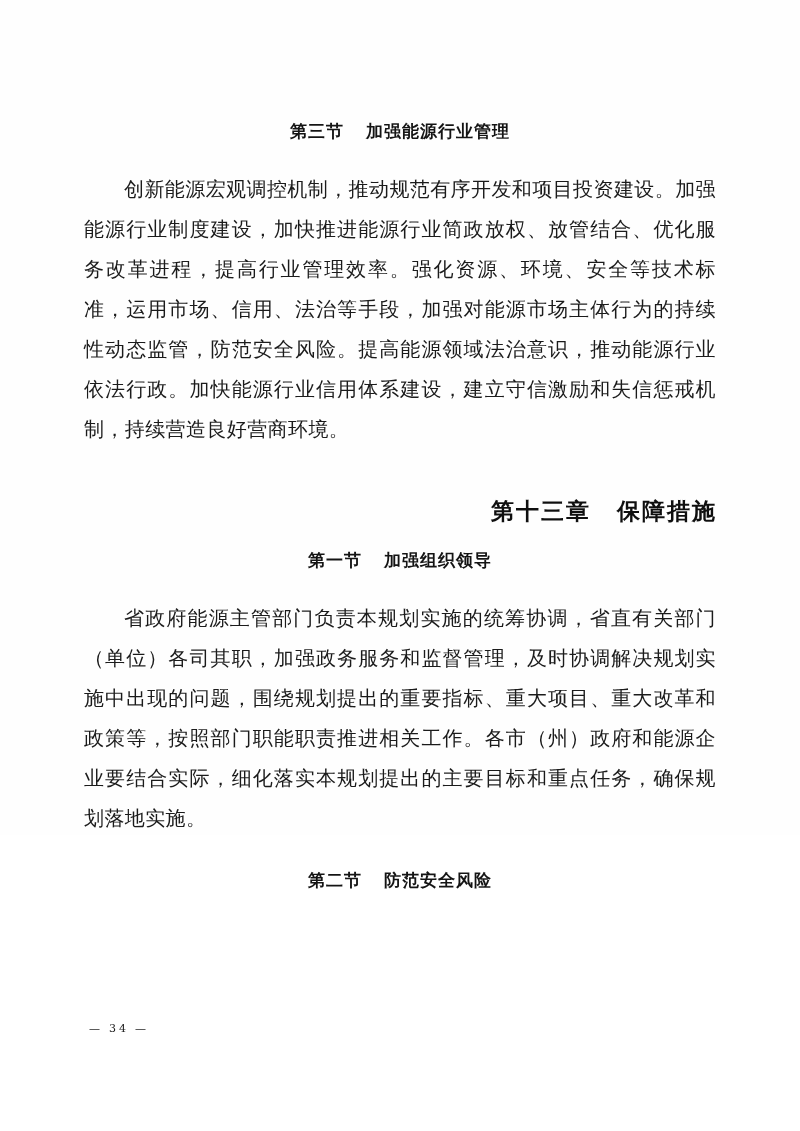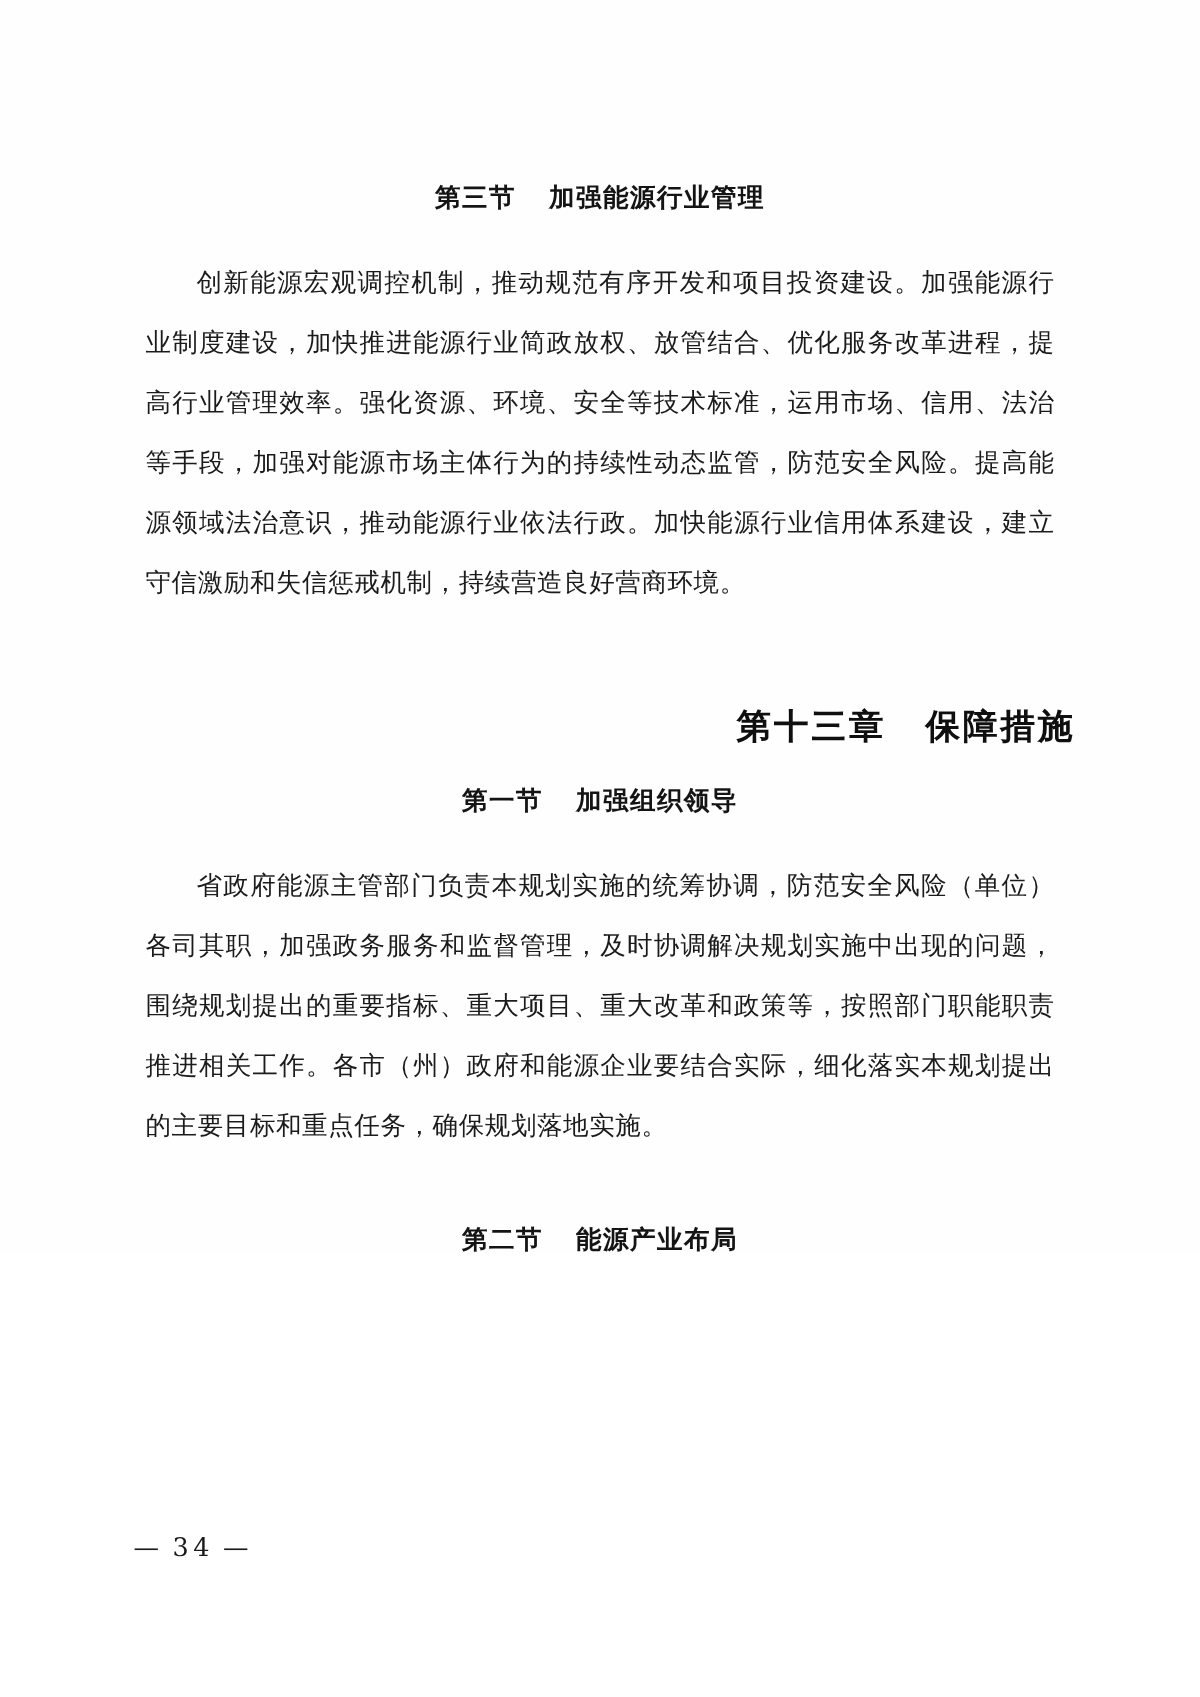--- a/index.html
+++ b/index.html
@@ -49,40 +49,40 @@
     font-size: 23px;
     letter-spacing: 2px;
     margin: 0 0 22px 0;
     color: #0f0f0f;
   }
   .chapter-heading .gap {
     display: inline-block;
     width: 26px;
   }
   p.body-text {
-    font-size: 17px;
+    font-size: 20px;
     line-height: 40px;
     text-align: justify;
     text-justify: inter-ideograph;
-    margin: 14px;
+    margin: 1px;
     text-indent: 2em;
     color: #1b1b1b;
     letter-spacing: 0.4px;
   }
   .block-gap-large { height: 46px; }
   .block-gap-mid { height: 30px; }
   .page-number {
     position: absolute;
     left: 0;
     top: 1022px;
     width: 200px;
     text-align: left;
     padding-left: 83px;
     font-family: "DejaVu Serif", "Liberation Serif", serif;
-    font-size: 17px;
+    font-size: 11px;
     color: #1a1a1a;
     letter-spacing: 3px;
   }
   .page-number .dash { display: inline-block; padding: 0 6px; }
 </style>
 </head>
 <body>
 
 <div class="page">
   <div class="content">
@@ -96,26 +96,26 @@
     <div class="block-gap-large"></div>
 
     <div class="chapter-heading">
       <span>第十三章</span><span class="gap"></span><span>保障措施</span>
     </div>
 
     <div class="section-heading">
       <span>第一节</span><span class="gap"></span><span>加强组织领导</span>
     </div>
 
-    <p class="body-text">省政府能源主管部门负责本规划实施的统筹协调，防范安全风险（单位）各司其职，加强政务服务和监督管理，及时协调解决规划实施中出现的问题，围绕规划提出的重要指标、重大项目、重大改革和政策等，按照部门职能职责推进相关工作。各市（州）政府和能源企业要结合实际，细化落实本规划提出的主要目标和重点任务，确保规划落地实施。</p>
+    <p class="body-text">省政府能源主管部门负责本规划实施的统筹协调，省直有关部门（单位）各司其职，加强政务服务和监督管理，及时协调解决规划实施中出现的问题，围绕规划提出的重要指标、重大项目、重大改革和政策等，按照部门职能职责推进相关工作。各市（州）政府和能源企业要结合实际，细化落实本规划提出的主要目标和重点任务，确保规划落地实施。</p>
 
     <div class="block-gap-mid"></div>
 
     <div class="section-heading">
-      <span>第二节</span><span class="gap"></span><span>能源产业布局</span>
+      <span>第二节</span><span class="gap"></span><span>防范安全风险</span>
     </div>
 
 
   </div>
 
   <div class="page-number">
     <span class="dash">—</span><span>34</span><span class="dash">—</span>
   </div>
 </div>
 

